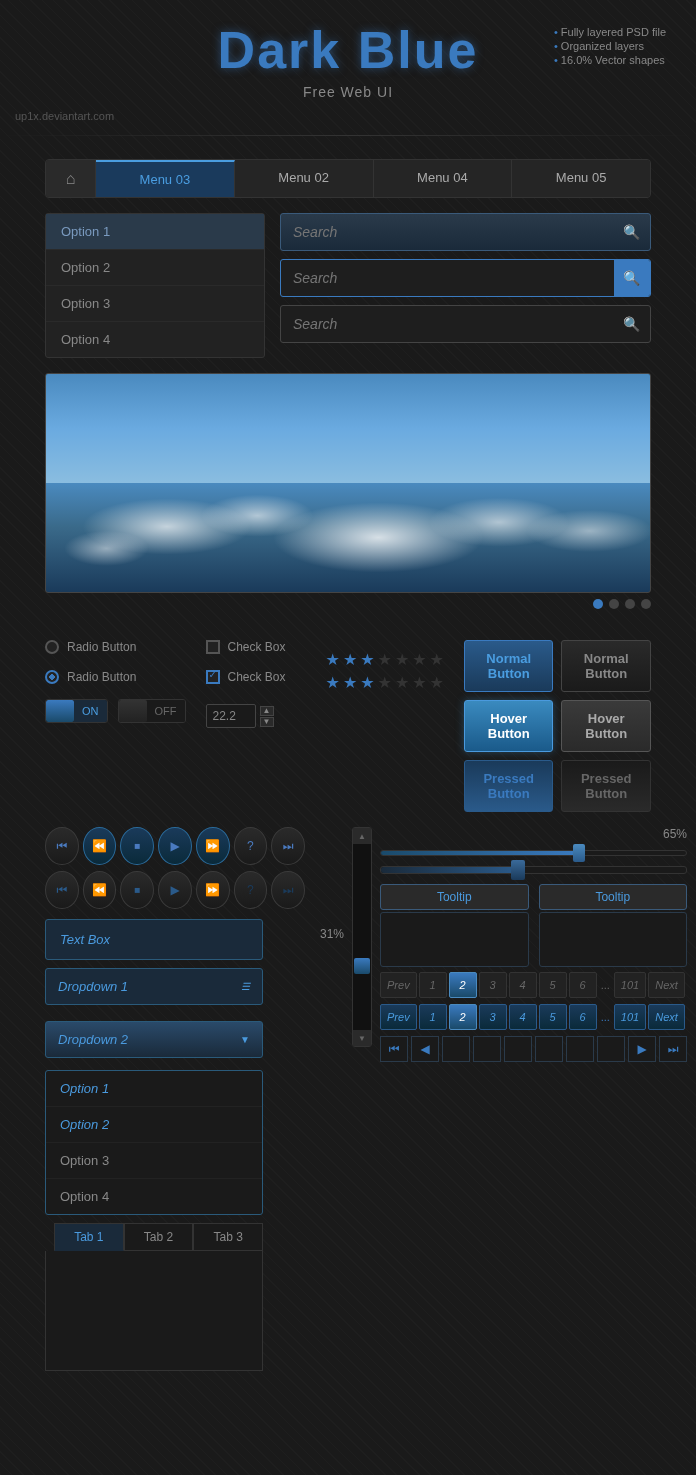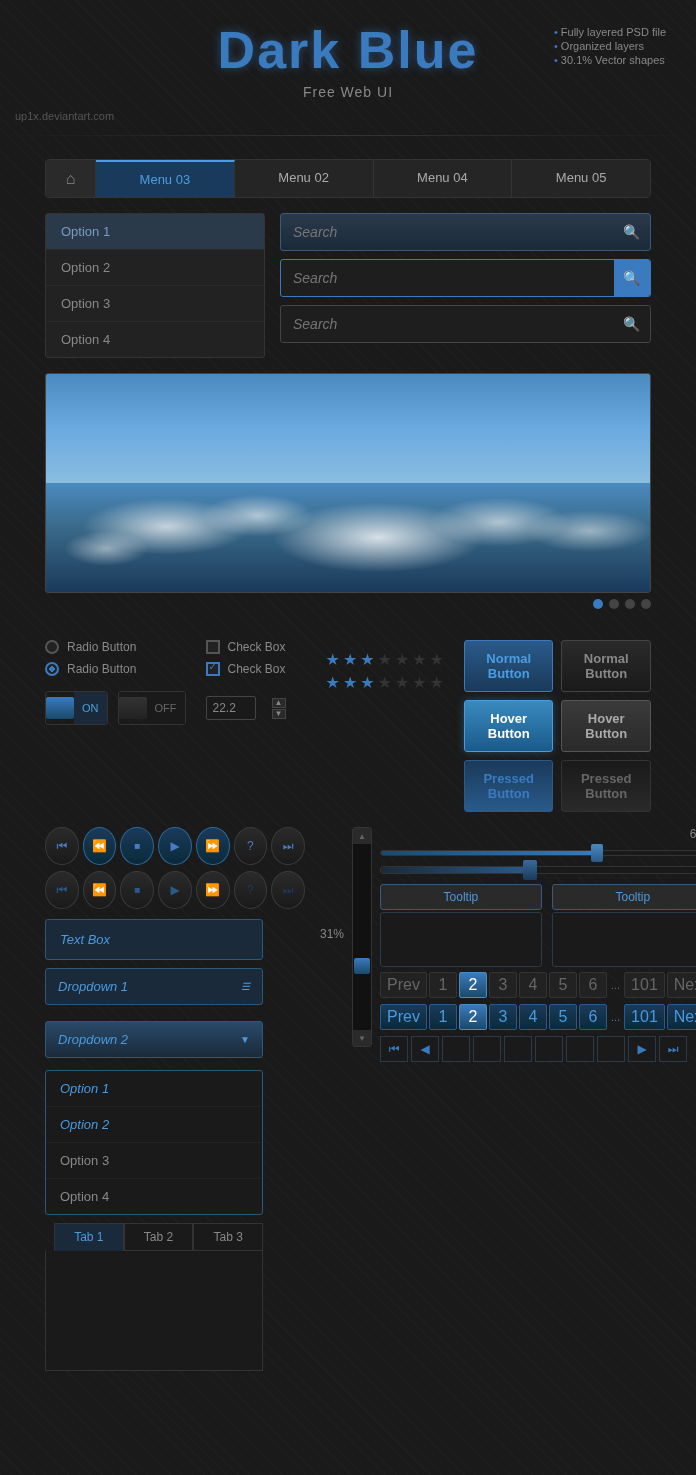--- a/index.html
+++ b/index.html
@@ -238,21 +238,21 @@
     
     .controls-section {
       padding: 10px 45px;
       display: flex;
       gap: 20px;
       align-items: flex-start;
     }
     .radio-check-group {
       display: flex;
       flex-direction: column;
-      gap: 8px;
+      gap: 16px;
     }
     .radio-row, .check-row {
       display: flex;
       align-items: center;
       gap: 8px;
       font-size: 12px;
       color: #888;
     }
     .radio-input {
       width: 14px;
@@ -357,33 +357,33 @@
     }
     .toggle-knob {
       width: 28px;
       height: 22px;
       border-radius: 2px;
     }
     .toggle-on .toggle-knob { background: linear-gradient(to bottom, #3a7abf, #1a4a6a); }
     .toggle-off .toggle-knob { background: linear-gradient(to bottom, #333, #222); }
     .toggle-label {
       padding: 0 8px;
-      height: 32px;
+      height: 22px;
       display: flex;
       align-items: center;
       font-size: 11px;
     }
     .toggle-on .toggle-label { color: #4a9de0; background: #1a2a3a; }
     .toggle-off .toggle-label { color: #666; background: #1a1a1a; }
 
     
     .spinner-wrap {
       display: flex;
       align-items: center;
-      gap: 16px;
+      gap: 4px;
       padding: 10px 0;
     }
     .spinner-input {
       background: #1a1a1a;
       border: 1px solid #444;
       color: #888;
       padding: 4px 6px;
       font-size: 12px;
       width: 50px;
       border-radius: 2px;
@@ -641,24 +641,25 @@
       align-items: center;
       gap: 2px;
       margin-bottom: 6px;
     }
     .page-btn {
       min-width: 28px;
       height: 26px;
       display: flex;
       align-items: center;
       justify-content: center;
-      font-size: 16px;
+      font-size: 11px;
       cursor: pointer;
       border-radius: 2px;
       padding: 0 6px;
+      font-style: italic;
     }
     .page-btn-dark {
       background: #222;
       border: 1px solid #333;
       color: #666;
     }
     .page-btn-blue {
       background: linear-gradient(to bottom, #1a3a5a, #0a2a3a);
       border: 1px solid #2a5a8a;
       color: #4a9ade;
@@ -697,21 +698,21 @@
 
 <div class="header">
   <div class="header-title">
     <span>Dark</span>
     <span style="color:#3a7abf;">Blue</span>
   </div>
   <div class="header-subtitle">Free Web UI</div>
   <ul class="header-features">
     <li>Fully layered PSD file</li>
     <li>Organized layers</li>
-    <li>30.1% Vector shapes</li>
+    <li>16.0% Vector shapes</li>
   </ul>
 </div>
 <div class="author-link">up1x.deviantart.com</div>
 <div class="divider"></div>
 
 <div class="nav-section">
   <div class="nav-bar">
     <div class="nav-home">⌂</div>
     <div class="nav-item active">Menu 03</div>
     <div class="nav-item">Menu 02</div>

